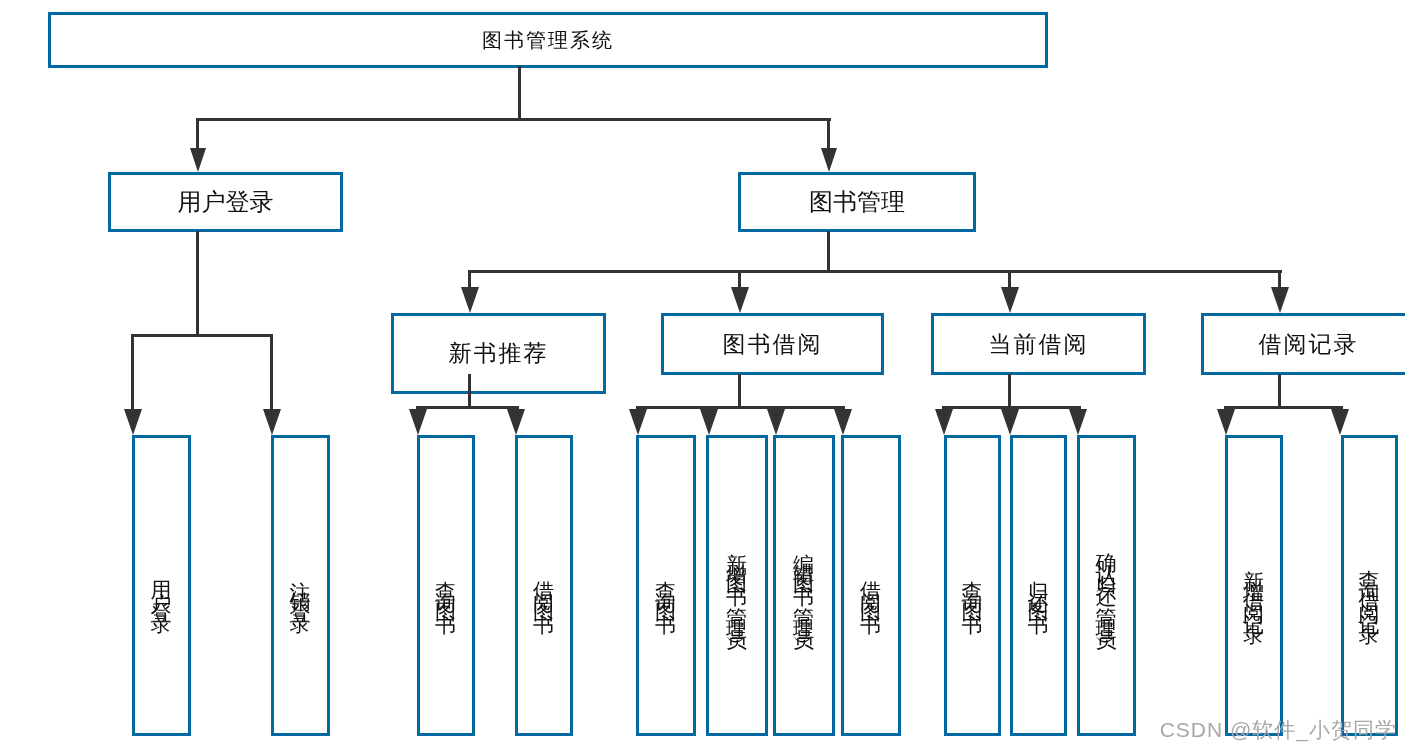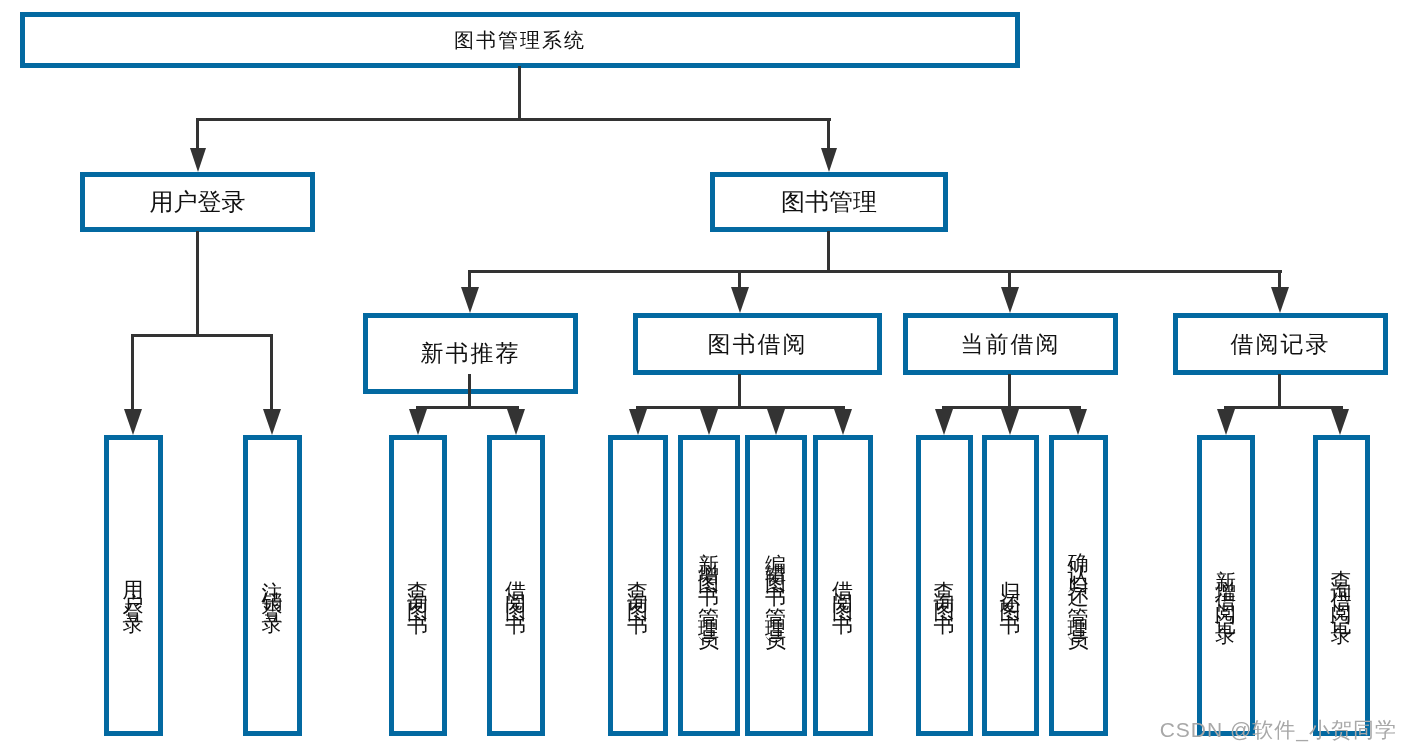--- a/index.html
+++ b/index.html
@@ -2,23 +2,24 @@
 <html><head>
 <meta charset="utf-8">
 <style>
   html,body{margin:0;padding:0;background:#ffffff;}
   body{font-family:"Liberation Sans","DejaVu Sans",sans-serif;}
   .canvas{position:relative;width:1405px;height:747px;background:#ffffff;overflow:hidden;}
 
   
   .box{
     position:absolute;box-sizing:border-box;
-    border:5px solid #0369a1;background:#ffffff;
+    border:3px solid #0369a1;background:#ffffff;
     display:flex;align-items:center;justify-content:center;
     color:#111111;
+    margin-left:28px;
   }
   .box.hlabel{font-size:23px;letter-spacing:2px;white-space:nowrap;}
   .box.root{font-size:20px;letter-spacing:2px;}
   .box.lvl2{font-size:24px;}
   .leaf span{
     writing-mode:vertical-rl;
     font-size:21px;letter-spacing:11px;line-height:1;
     color:#111111;white-space:nowrap;
   }
 
@@ -47,21 +48,21 @@
   <div class="box lvl2" style="left:80px;top:172px;width:235px;height:60px;">
     <span>用户登录</span>
   </div>
   <div class="box lvl2" style="left:710px;top:172px;width:238px;height:60px;">
     <span>图书管理</span>
   </div>
 
   <div class="box hlabel" style="left:363px;top:313px;width:215px;height:81px;">
     <span>新书推荐</span>
   </div>
-  <div class="box hlabel" style="left:633px;top:313px;width:249px;height:62px;text-align:right;">
+  <div class="box hlabel" style="left:633px;top:313px;width:223px;height:62px;text-align:right;">
     <span>图书借阅</span>
   </div>
   <div class="box hlabel" style="left:1173px;top:313px;width:215px;height:62px;">
     <span>借阅记录</span>
   </div>
   <div class="box hlabel" style="left:903px;top:313px;width:215px;height:62px;">
     <span>当前借阅</span>
   </div>
 
   <div class="box leaf" style="left:104px;top:435px;width:59px;height:301px;">

